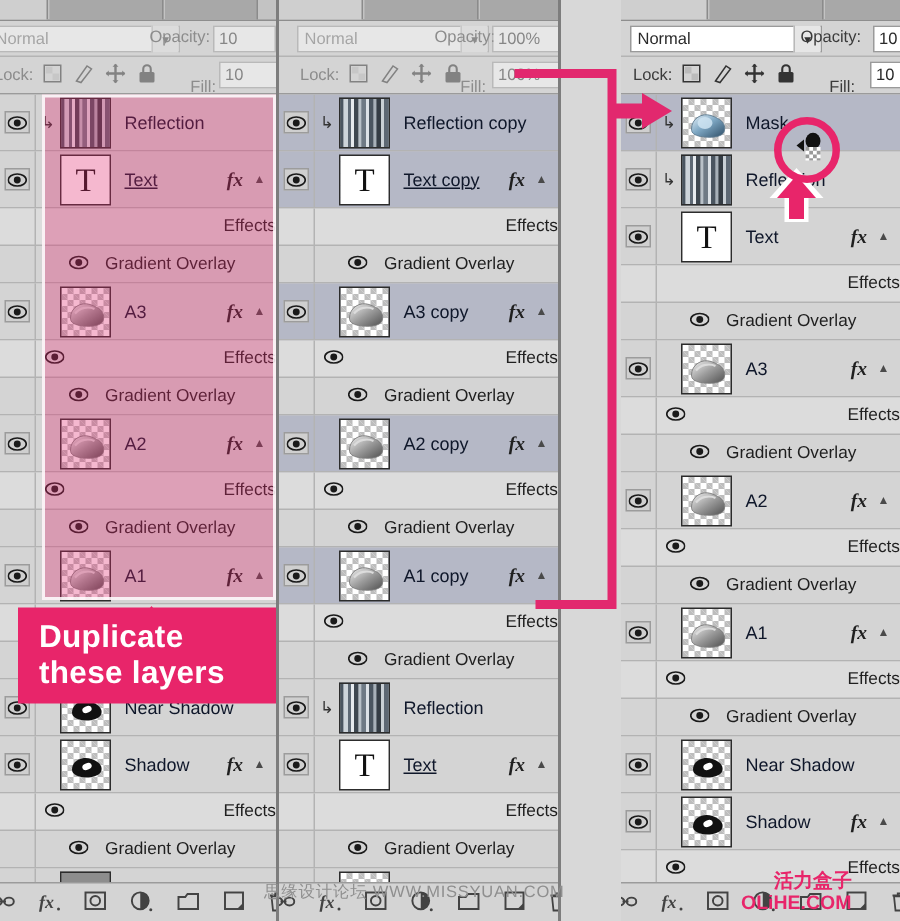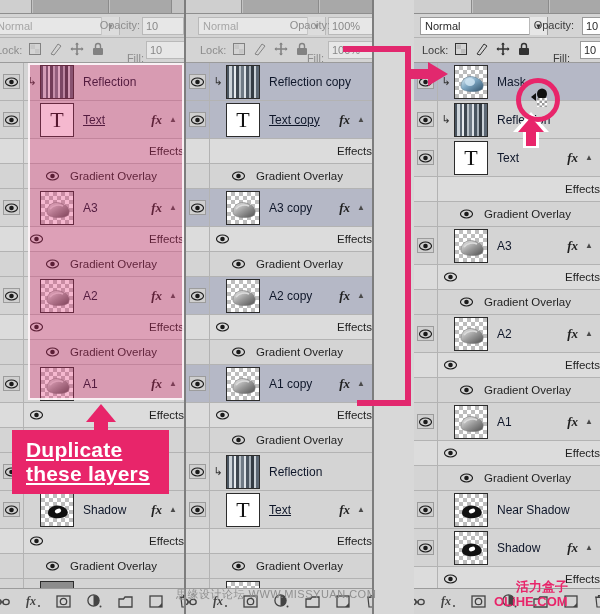--- a/index.html
+++ b/index.html
@@ -102,21 +102,21 @@
 
   
   #selOverlayA { position:absolute; left:28px; top:63px; width:156px; height:337px;
                  background:rgba(226,40,110,0.33);
                  border:2px solid rgba(255,255,255,0.85);
                  pointer-events:none; }
 
   .callout { position:absolute; background:#e8256a; color:#fff;
              font-weight:bold; line-height:1.12; padding:8px 12px 9px 14px;
              font-size:21px; letter-spacing:.2px; }
-  #callout1 { left:12px; top:430px; width:157px;text-decoration:underline; }
+  #callout1 { left:12px; top:405px; width:172px; }
   #callout2 { left:444px; top:140px; width:156px; font-size:21px; }
 
   .pinkcircle { position:absolute; border:5px solid #e8256a; border-radius:50%;
                 width:44px; height:44px; }
 
   .watermark { position:absolute; font-size:11px; white-space:nowrap;
                pointer-events:none; }
   #wm1 { left:176px; top:587px; color:#8f8f8f; letter-spacing:.5px; }
   #wm2 { left:516px; top:578px; color:#e8256a; font-weight:bold; font-size:13px; }
   #wm3 { left:494px; top:594px; color:#e8256a; font-weight:bold; font-size:13px; }

